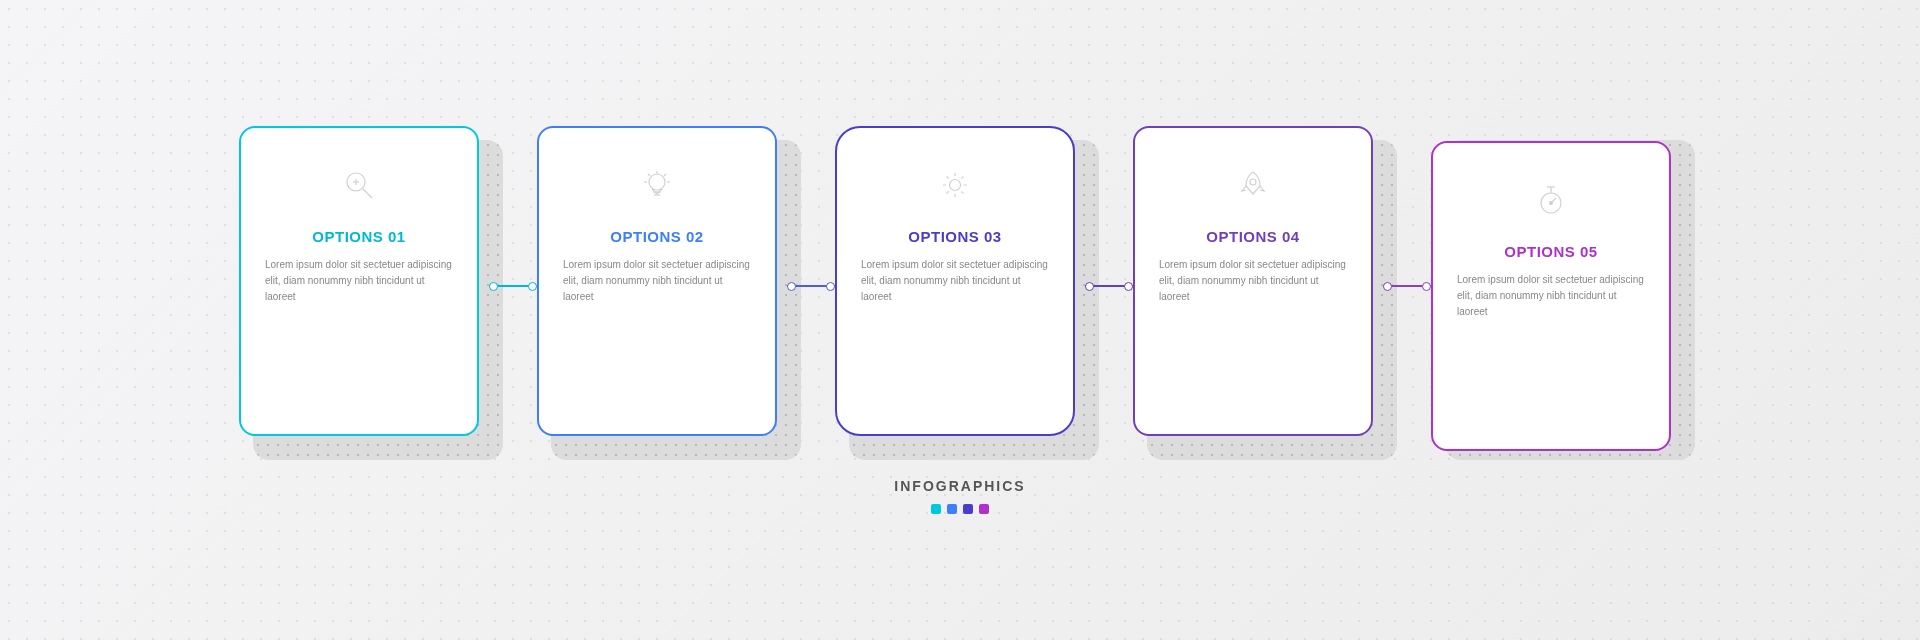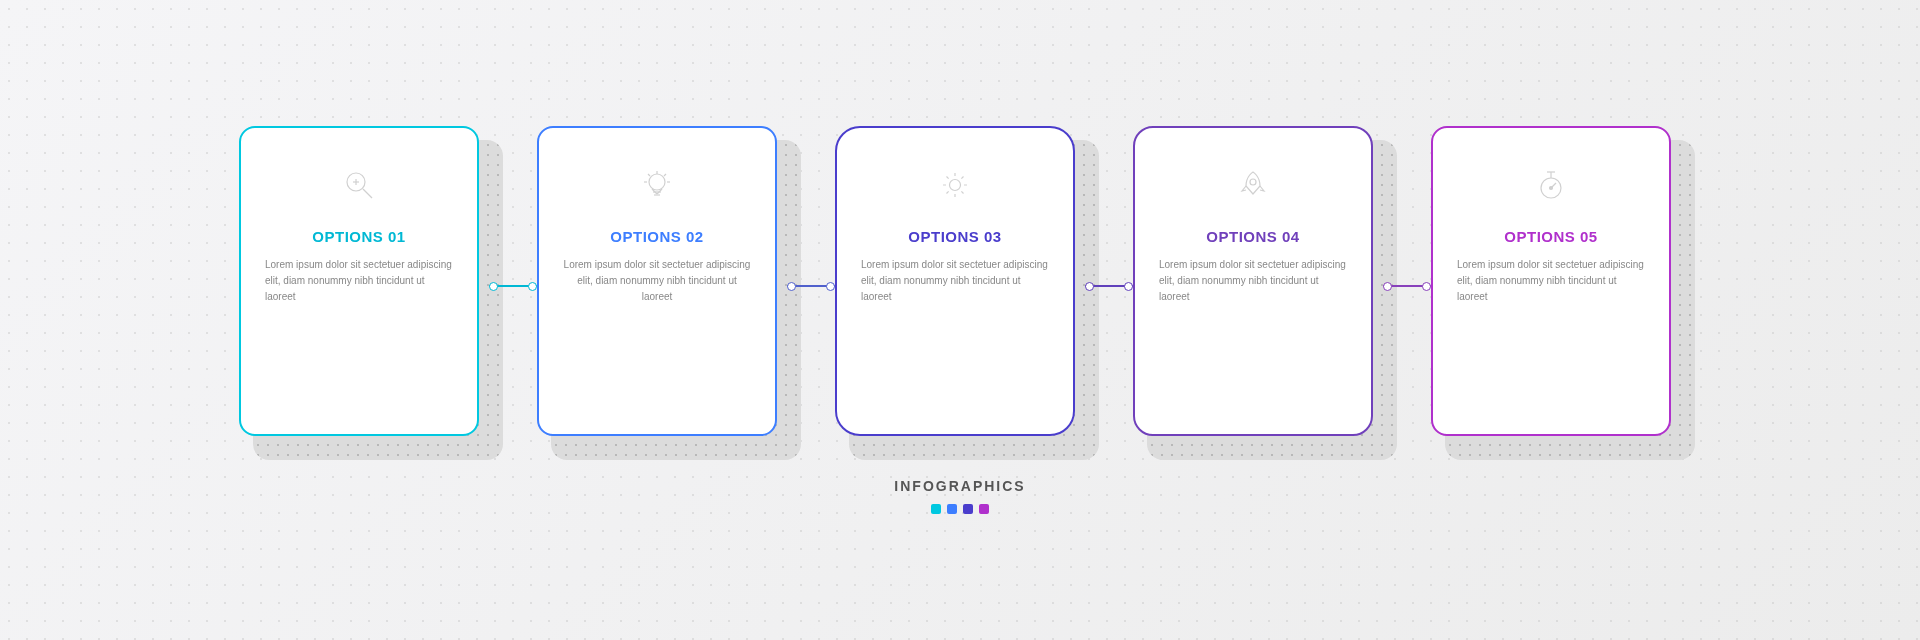--- a/index.html
+++ b/index.html
@@ -215,21 +215,21 @@
           <div class="card-title" style="color: rgb(0, 184, 212);">OPTIONS 01</div>
           <div class="card-text">Lorem ipsum dolor sit sectetuer adipiscing elit, diam nonummy nibh tincidunt ut laoreet</div>
         </div>
       </div>
       <div class="conn-line" style="color: rgb(0, 184, 212); width: 48px;">
         <div class="c-dot"></div>
         <div class="c-dot"></div>
       </div>
       <div class="card-wrapper">
         <div class="card-shadow"></div>
-        <div class="card card-2" style="border-color: rgb(61, 126, 255); text-align: center;">
+        <div class="card card-2" style="border-color: rgb(61, 126, 255);">
           <div class="card-icon"><svg viewBox="0 0 38 38">
               <circle cx="19" cy="16" r="8"></circle>
               <line x1="15" y1="26" x2="23" y2="26"></line>
               <line x1="16" y1="29" x2="22" y2="29"></line>
               <line x1="14" y1="23" x2="19" y2="28"></line>
               <line x1="24" y1="23" x2="19" y2="28"></line>
               <line x1="19" y1="8" x2="19" y2="5"></line>
               <line x1="26" y1="10" x2="28" y2="8"></line>
               <line x1="12" y1="10" x2="10" y2="8"></line>
               <line x1="29" y1="16" x2="32" y2="16"></line>
@@ -253,38 +253,38 @@
           <div class="card-title" style="color: rgb(74, 61, 204);">OPTIONS 03</div>
           <div class="card-text">Lorem ipsum dolor sit sectetuer adipiscing elit, diam nonummy nibh tincidunt ut laoreet</div>
         </div>
       </div>
       <div class="conn-line" style="color: rgb(96, 64, 187); width: 48px;">
         <div class="c-dot"></div>
         <div class="c-dot"></div>
       </div>
       <div class="card-wrapper">
         <div class="card-shadow"></div>
-        <div class="card card-4" style="border-color: rgb(112, 64, 187); border-radius: 20px;">
+        <div class="card card-4" style="border-color: rgb(112, 64, 187);">
           <div class="card-icon"><svg viewBox="0 0 38 38">
               <path d="M19 6 C19 6 26 10 26 20 L19 28 L12 20 C12 10 19 6 19 6Z"></path>
               <circle cx="19" cy="16" r="3"></circle>
               <path d="M12 20 L8 25 L12 24"></path>
               <path d="M26 20 L30 25 L26 24"></path>
             </svg></div>
           <div class="card-title" style="color: rgb(112, 64, 187);">OPTIONS 04</div>
           <div class="card-text">Lorem ipsum dolor sit sectetuer adipiscing elit, diam nonummy nibh tincidunt ut laoreet</div>
         </div>
       </div>
       <div class="conn-line" style="color: rgb(136, 64, 187); width: 48px;">
         <div class="c-dot"></div>
         <div class="c-dot"></div>
       </div>
       <div class="card-wrapper">
         <div class="card-shadow"></div>
-        <div class="card card-5" style="border-color: rgb(176, 48, 204);">
+        <div class="card card-5" style="border-color: rgb(176, 48, 204); margin-top: 15px;">
           <div class="card-icon"><svg viewBox="0 0 38 38">
               <circle cx="19" cy="22" r="10"></circle>
               <path d="M15 6 h8"></path>
               <line x1="19" y1="6" x2="19" y2="12"></line>
               <line x1="19" y1="22" x2="24" y2="17"></line>
               <circle cx="19" cy="22" r="1.5" fill="#aaa"></circle>
             </svg></div>
           <div class="card-title" style="color: rgb(176, 48, 204);">OPTIONS 05</div>
           <div class="card-text">Lorem ipsum dolor sit sectetuer adipiscing elit, diam nonummy nibh tincidunt ut laoreet</div>
         </div>

